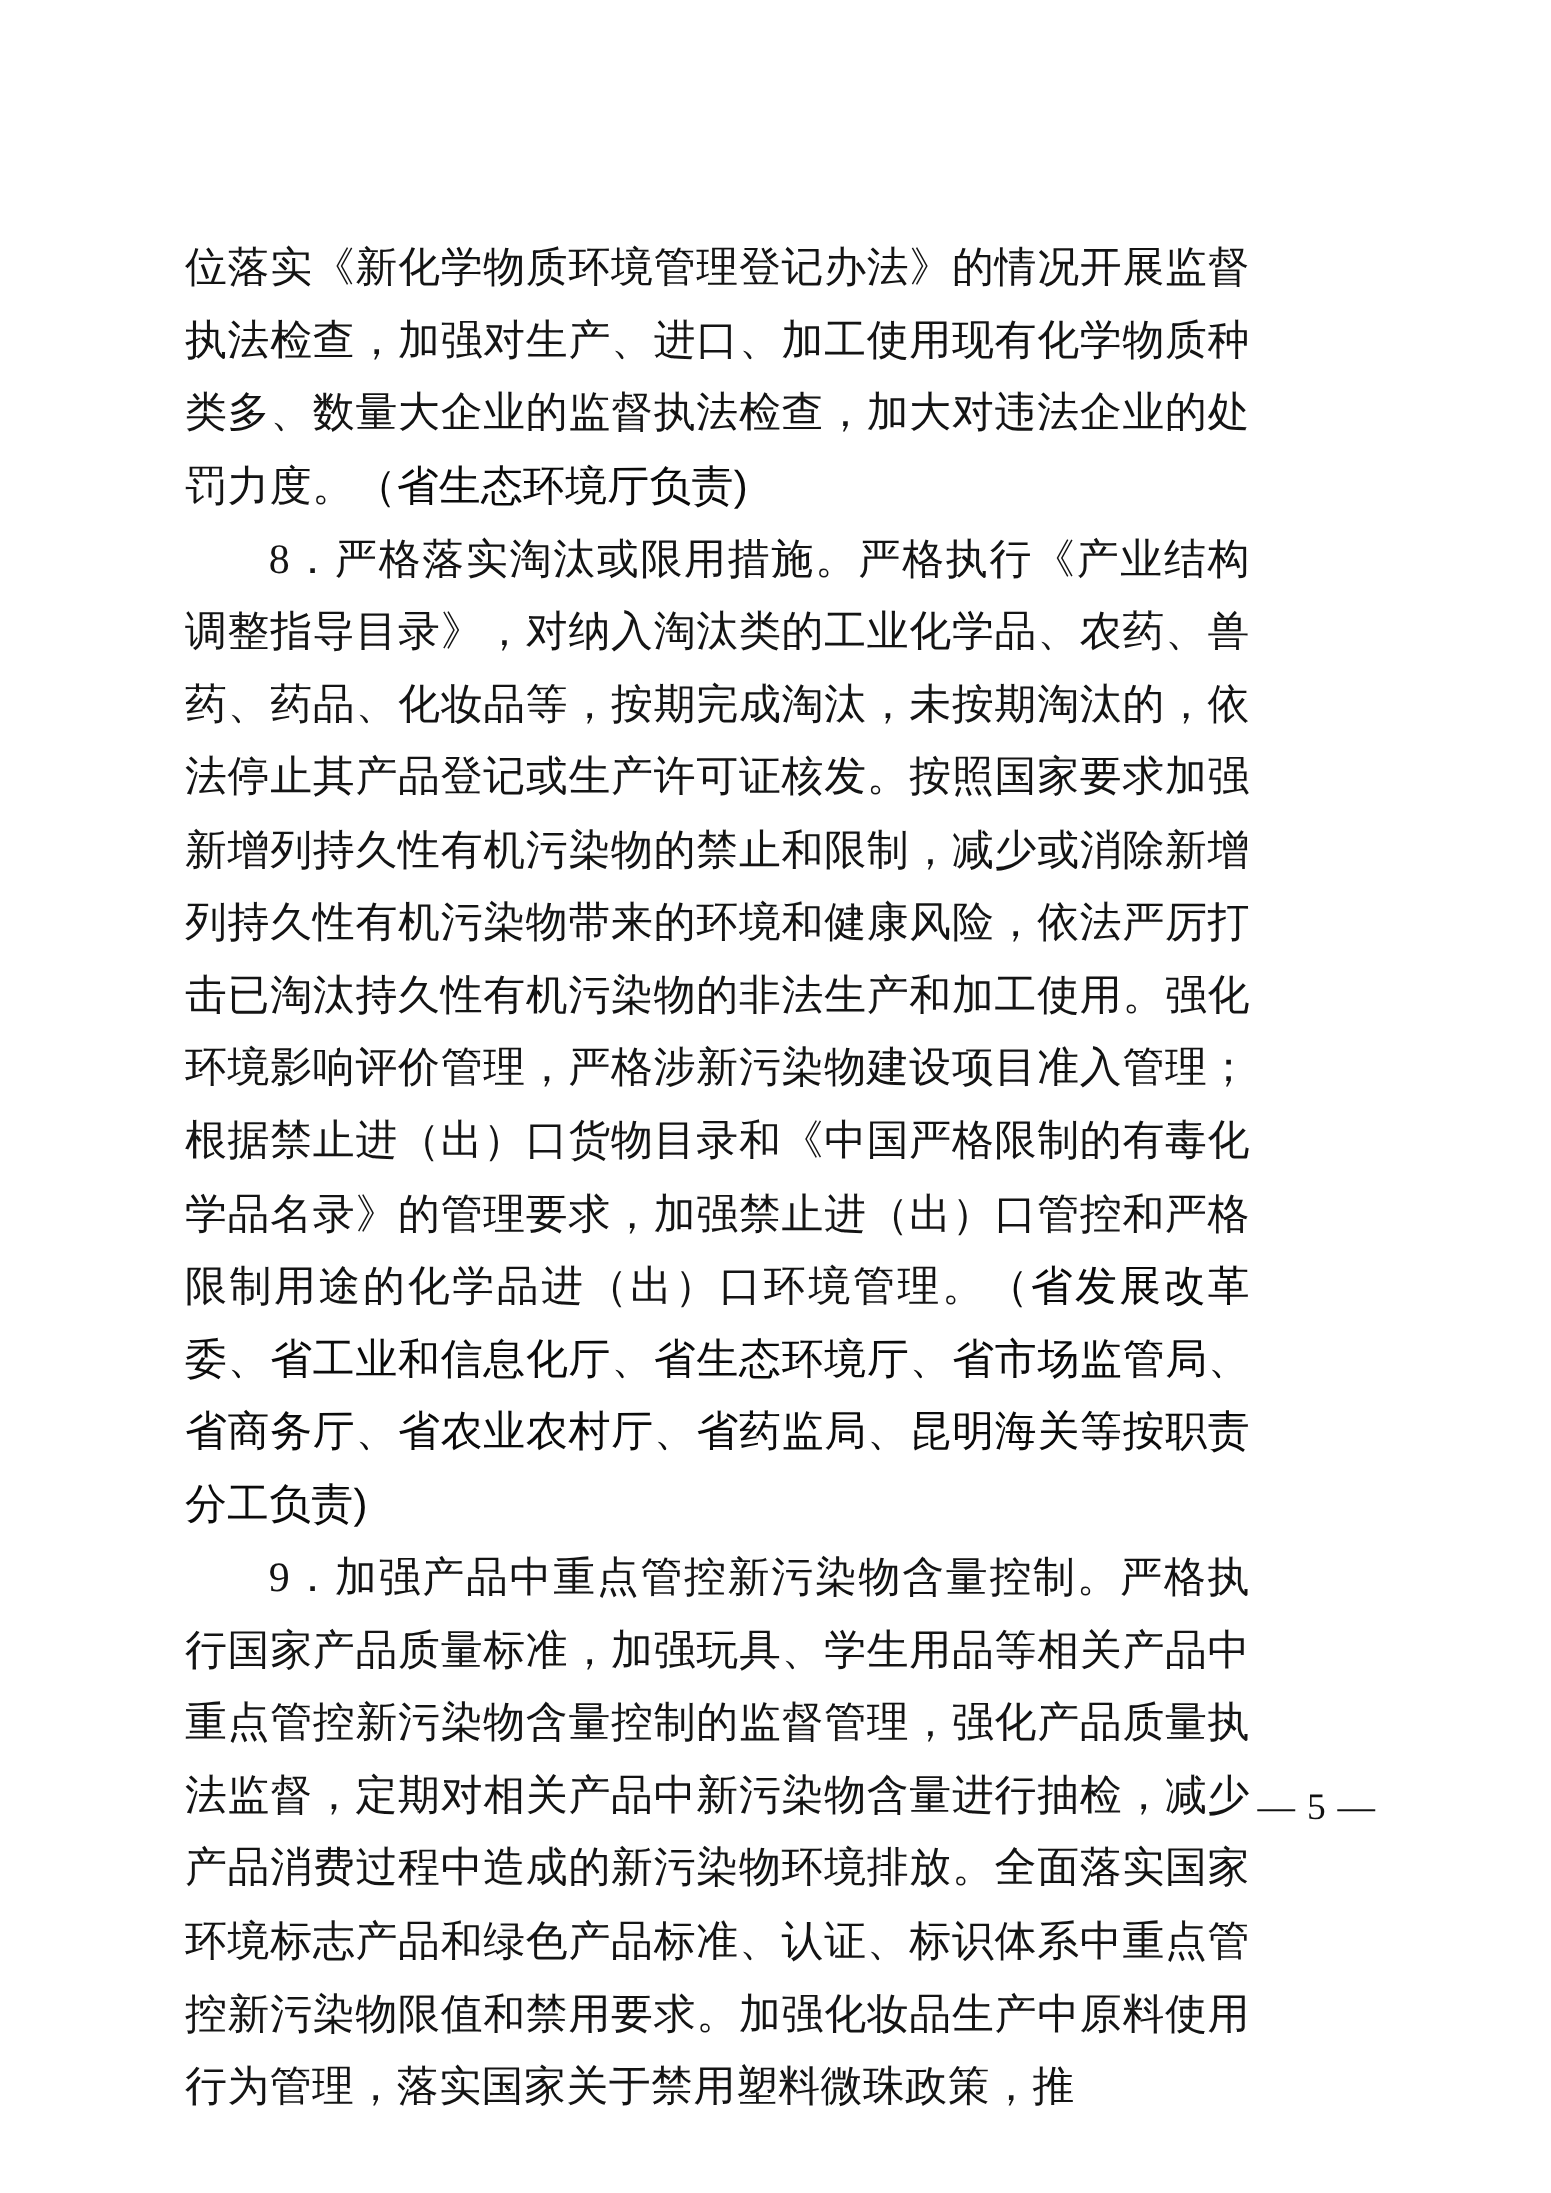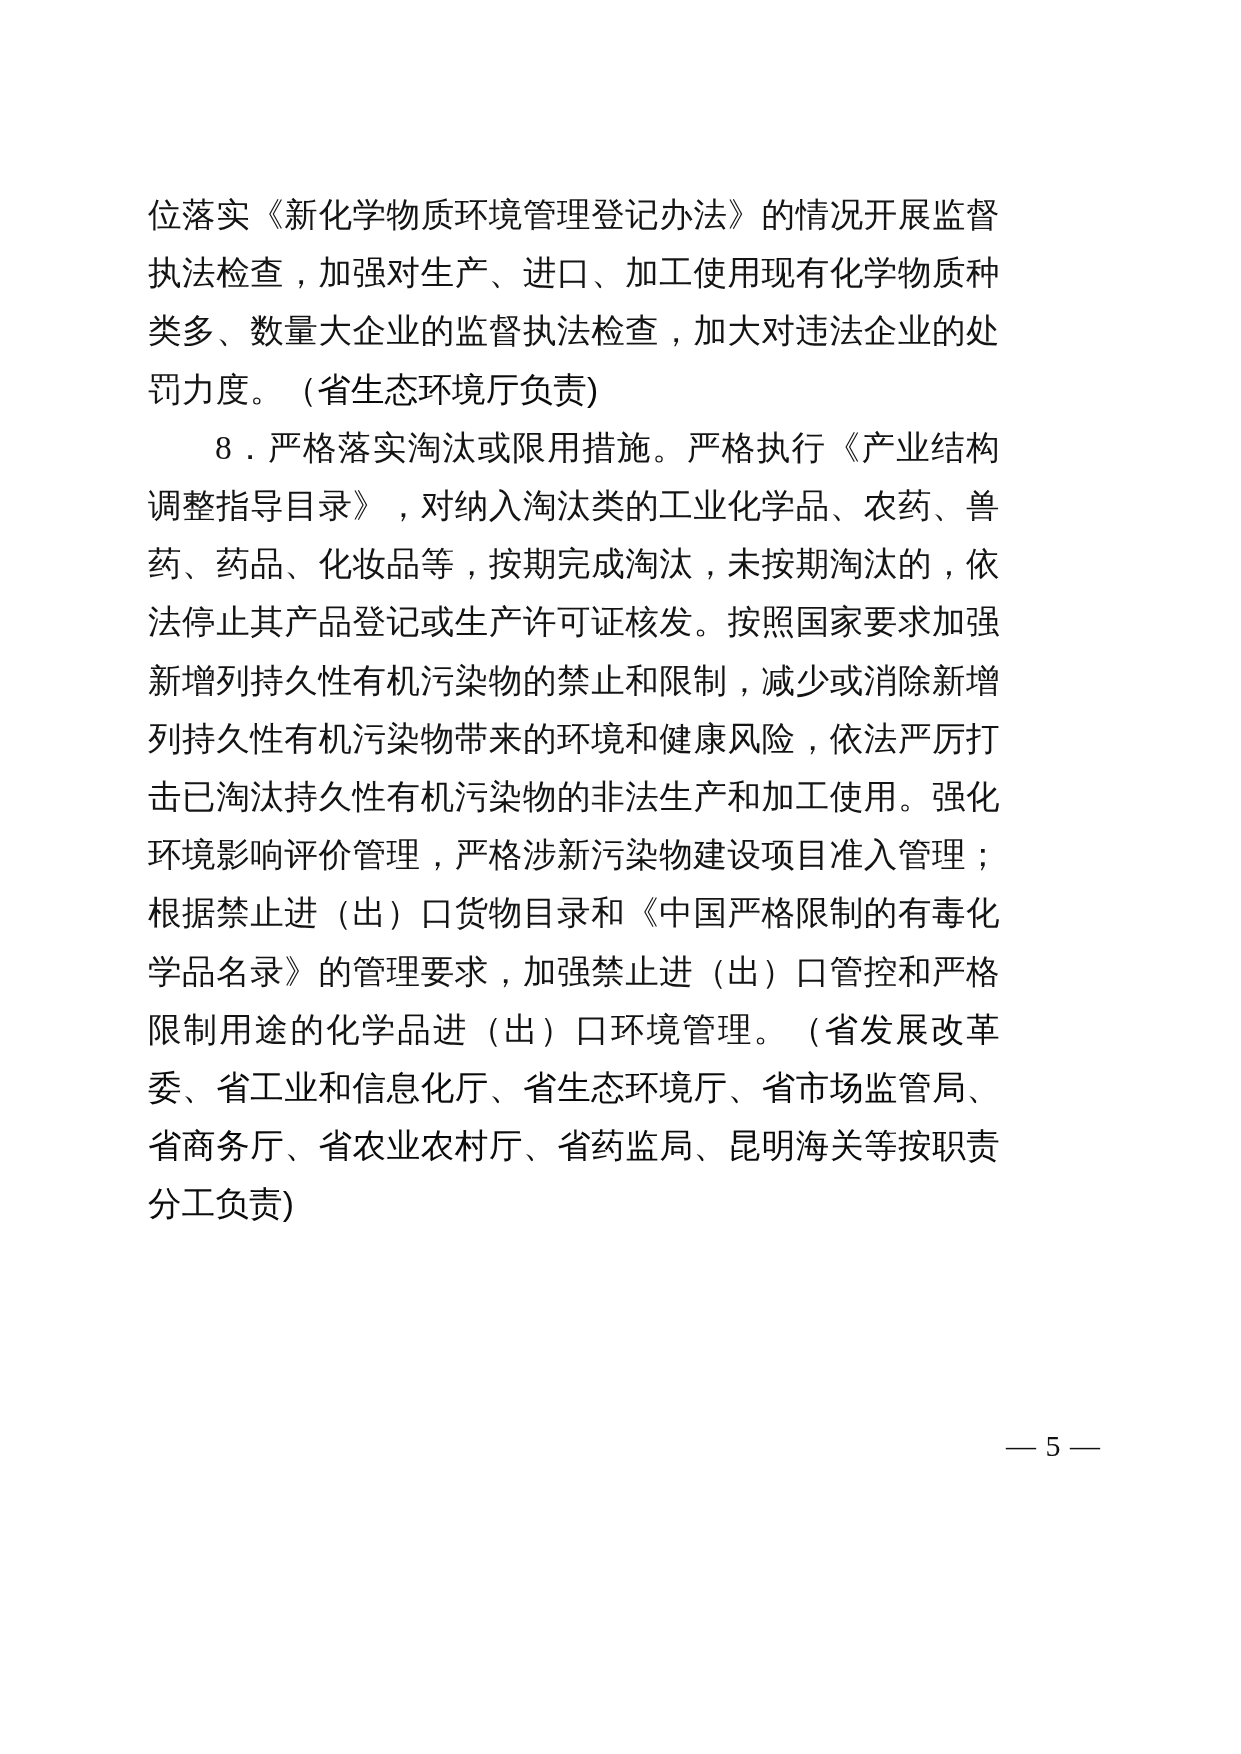--- a/index.html
+++ b/index.html
@@ -93,20 +93,21 @@
 <body>
 
 <div id="page">
 
   <div id="content">
 
     <p class="para"><span class="kai">位落实《新化学物质环境管理登记办法》的情况开展监督执法检查，加强对生产、进口、加工使用现有化学物质种类多、数量大企业的监督执法检查，加大对违法企业的处罚力度。</span><span class="hei">（省生态环境厅负责)</span></p>
 
     <p class="para indent"><span class="kai">8．严格落实淘汰或限用措施。严格执行《产业结构调整指导目录》，对纳入淘汰类的工业化学品、农药、兽药、药品、化妆品等，按期完成淘汰，未按期淘汰的，依法停止其产品登记或生产许可证核发。按照国家要求加强新增列持久性有机污染物的禁止和限制，减少或消除新增列持久性有机污染物带来的环境和健康风险，依法严厉打击已淘汰持久性有机污染物的非法生产和加工使用。强化环境影响评价管理，严格涉新污染物建设项目准入管理；根据禁止进（出）口货物目录和《中国严格限制的有毒化学品名录》的管理要求，加强禁止进（出）口管控和严格限制用途的化学品进（出）口环境管理。</span><span class="hei">（省发展改革委、省工业和信息化厅、省生态环境厅、省市场监管局、省商务厅、省农业农村厅、省药监局、昆明海关等按职责分工负责)</span></p>
 
+    <p class="para indent"><span class="kai">9．加强产品中重点管控新污染物含量控制。严格执行国家产品质量标准，加强玩具、学生用品等相关产品中重点管控新污染物含量控制的监督管理，强化产品质量执法监督，定期对相关产品中新污染物含量进行抽检，减少产品消费过程中造成的新污染物环境排放。全面落实国家环境标志产品和绿色产品标准、认证、标识体系中重点管控新污染物限值和禁用要求。加强化妆品生产中原料使用行为管理，落实国家关于禁用塑料微珠政策，推</span></p>
 
   </div>
 
   <div id="footer">
     <div class="page-number">— 5 —</div>
   </div>
 
 </div>
 
 </body></html>

